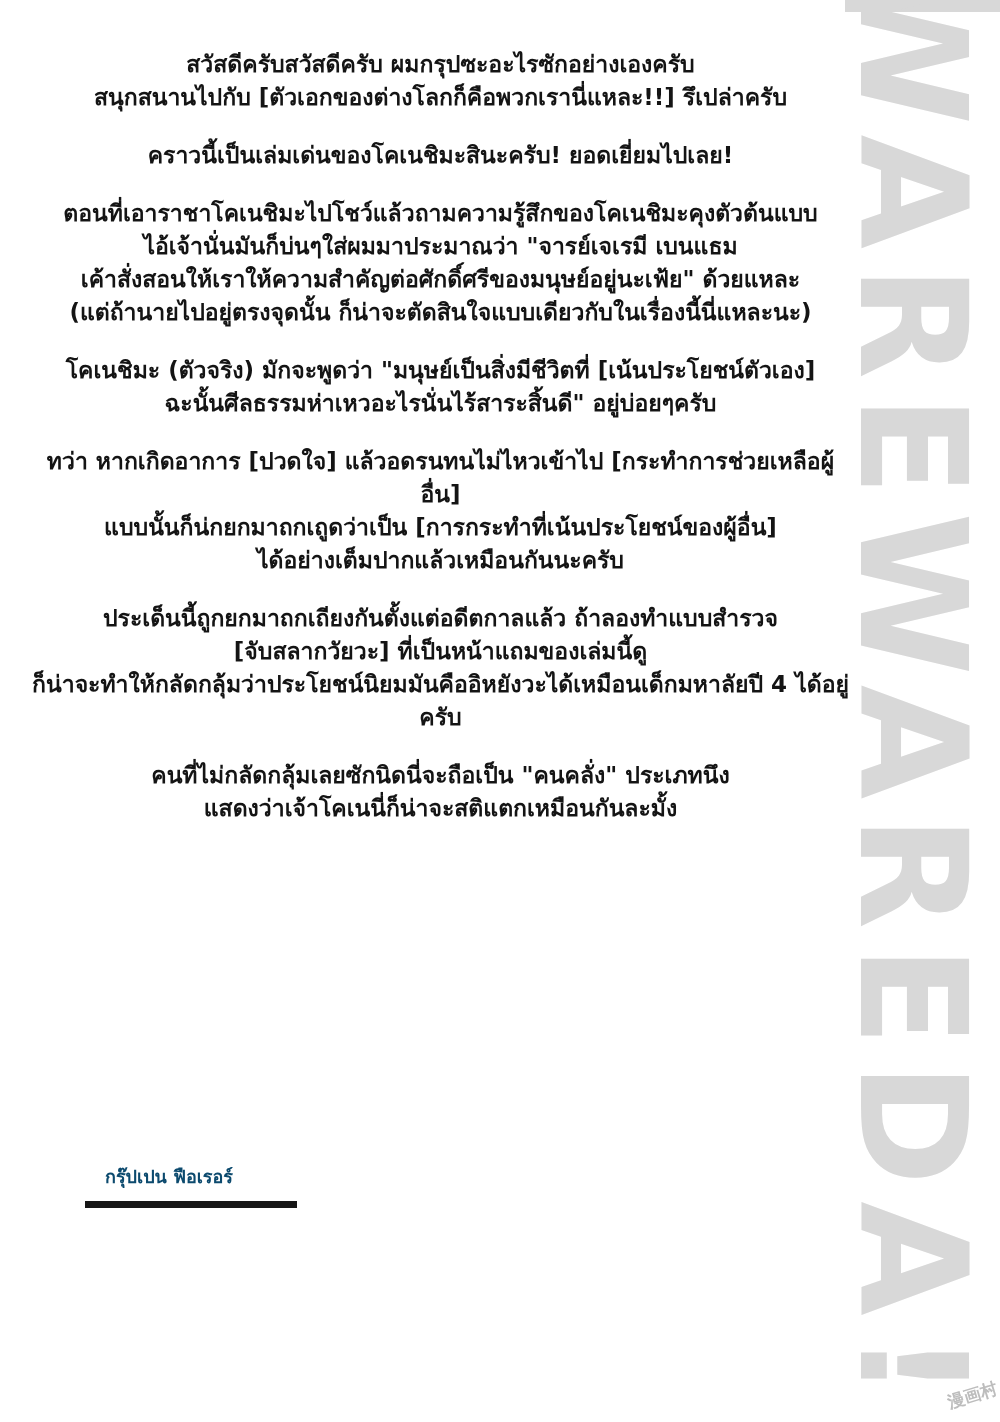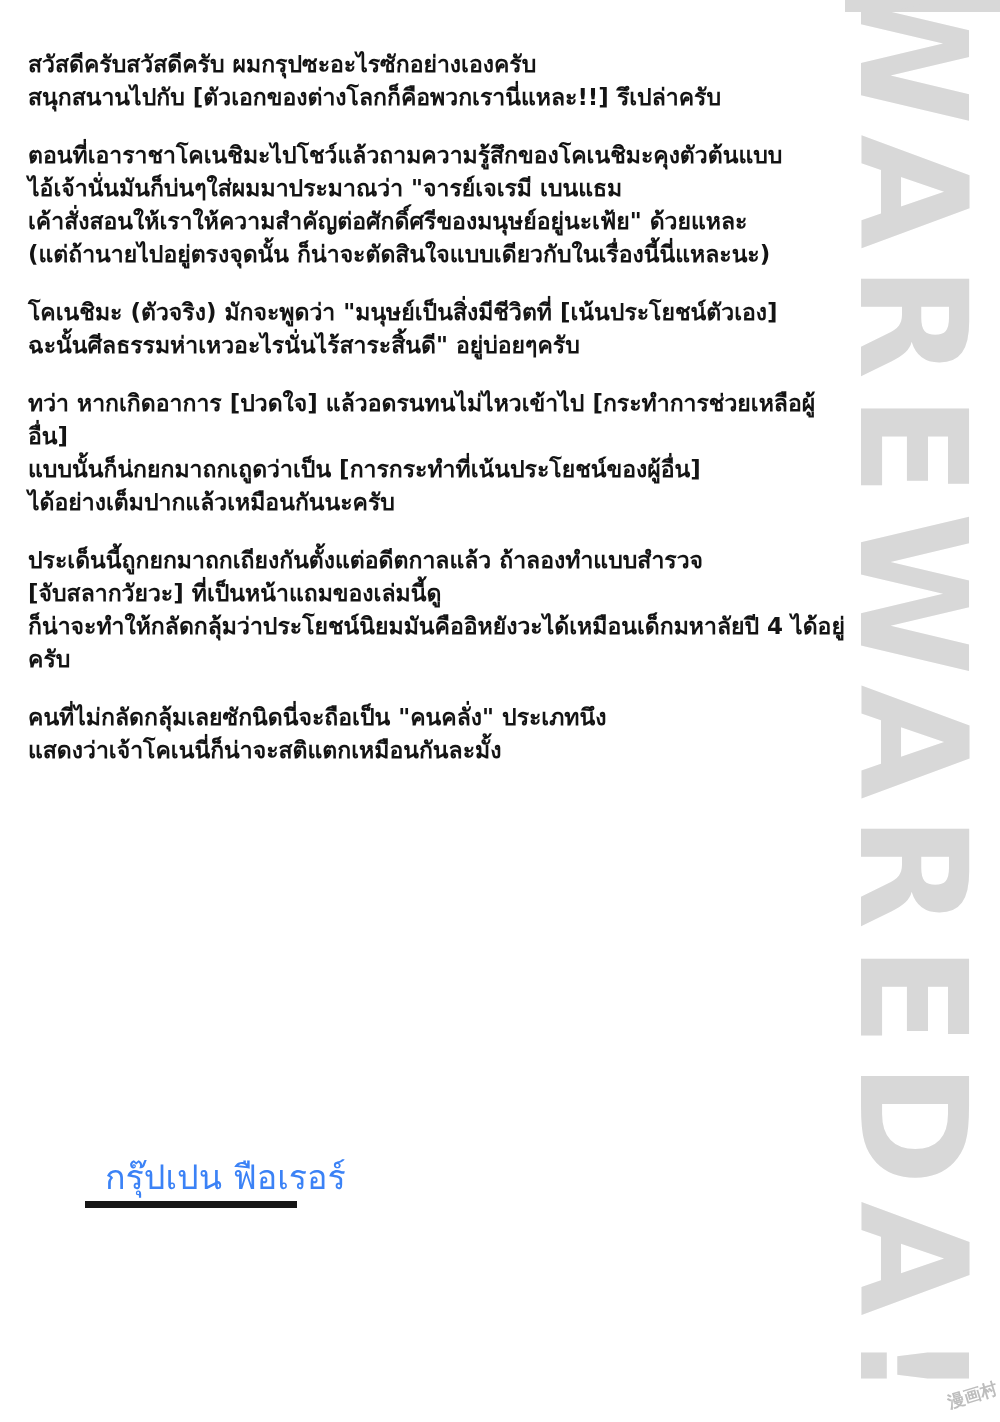--- a/index.html
+++ b/index.html
@@ -67,33 +67,34 @@
     width: 825px;
     z-index: 2;
     color: #141414;
     font-size: 23px;
     font-weight: bold;
     line-height: 33px;
   }
   .para {
     white-space: pre-line;
     margin: 0 0 25px 0;
+    text-align: center;
   }
 
   
   .signature-block {
     position: absolute;
     left: 85px;
     top: 1158px;
     z-index: 2;
   }
   .signature-text {
-    color: #3b82f6;
-    font-size: 34px;
-    font-weight: normal;
+    color: #0c4a6e;
+    font-size: 18px;
+    font-weight: bold;
     padding-left: 20px;
     line-height: 38px;
     white-space: nowrap;
   }
   .signature-underline {
     margin-top: 5px;
     width: 212px;
     height: 7px;
     background: #161616;
   }
@@ -105,20 +106,21 @@
 
   <div class="watermark-layer">
     <div class="wm-top-bar"></div>
     <div class="wm-text">WAREWAREDA!</div>
     <div class="corner-logo">漫画村</div>
   </div>
 
   <div class="afterword">
     <p class="para">สวัสดีครับสวัสดีครับ ผมกรุปซะอะไรซักอย่างเองครับ
 สนุกสนานไปกับ [ตัวเอกของต่างโลกก็คือพวกเรานี่แหละ!!] รึเปล่าครับ</p>
+    <p class="para">คราวนี้เป็นเล่มเด่นของโคเนชิมะสินะครับ! ยอดเยี่ยมไปเลย!</p>
     <p class="para">ตอนที่เอาราชาโคเนชิมะไปโชว์แล้วถามความรู้สึกของโคเนชิมะคุงตัวต้นแบบ
 ไอ้เจ้านั่นมันก็บ่นๆใส่ผมมาประมาณว่า "จารย์เจเรมี เบนแธม
 เค้าสั่งสอนให้เราให้ความสำคัญต่อศักดิ์ศรีของมนุษย์อยู่นะเฟ้ย" ด้วยแหละ
 (แต่ถ้านายไปอยู่ตรงจุดนั้น ก็น่าจะตัดสินใจแบบเดียวกับในเรื่องนี้นี่แหละนะ)</p>
     <p class="para">โคเนชิมะ (ตัวจริง) มักจะพูดว่า "มนุษย์เป็นสิ่งมีชีวิตที่ [เน้นประโยชน์ตัวเอง]
 ฉะนั้นศีลธรรมห่าเหวอะไรนั่นไร้สาระสิ้นดี" อยู่บ่อยๆครับ</p>
     <p class="para">ทว่า หากเกิดอาการ [ปวดใจ] แล้วอดรนทนไม่ไหวเข้าไป [กระทำการช่วยเหลือผู้อื่น]
 แบบนั้นก็น่กยกมาถกเถูดว่าเป็น [การกระทำที่เน้นประโยชน์ของผู้อื่น]
 ได้อย่างเต็มปากแล้วเหมือนกันนะครับ</p>
     <p class="para">ประเด็นนี้ถูกยกมาถกเถียงกันตั้งแต่อดีตกาลแล้ว ถ้าลองทำแบบสำรวจ

